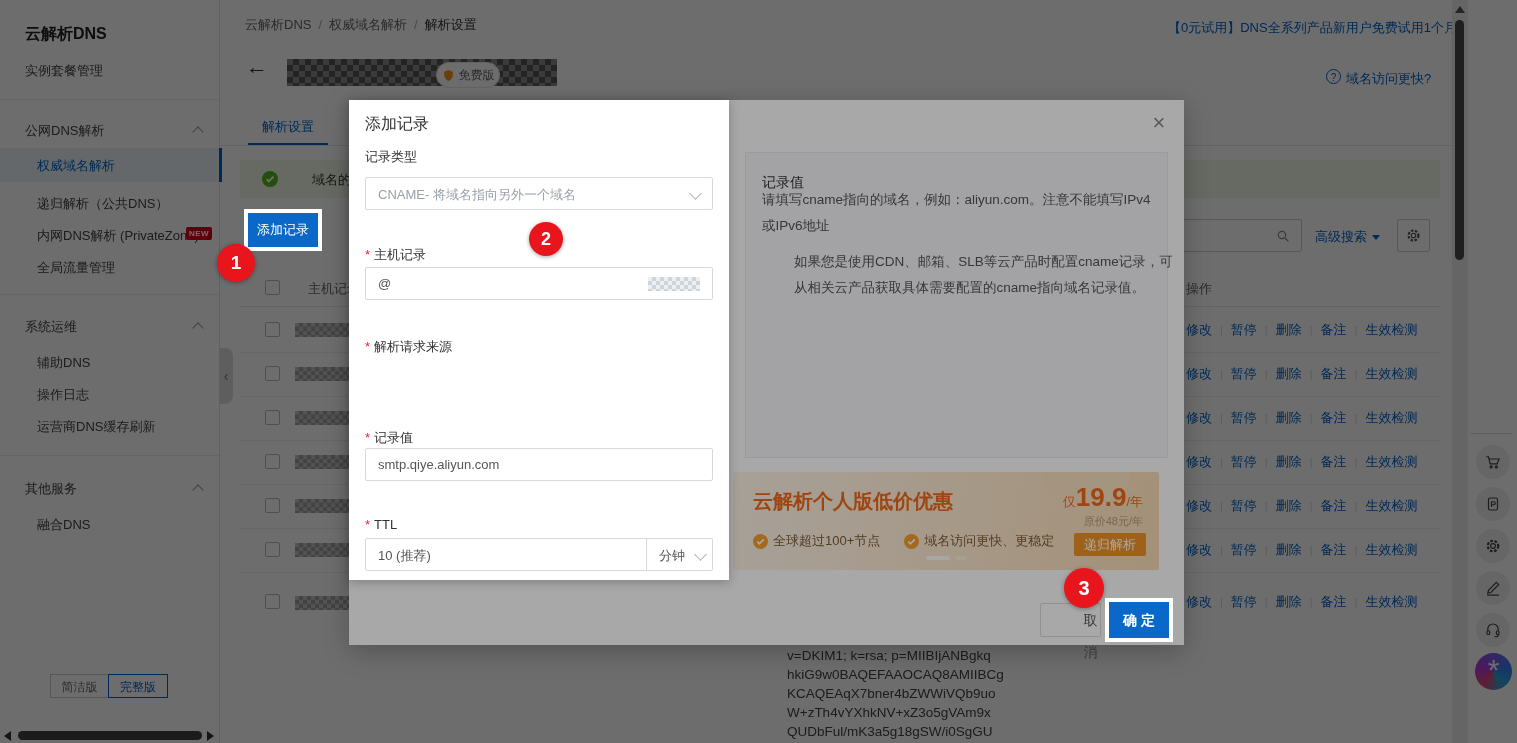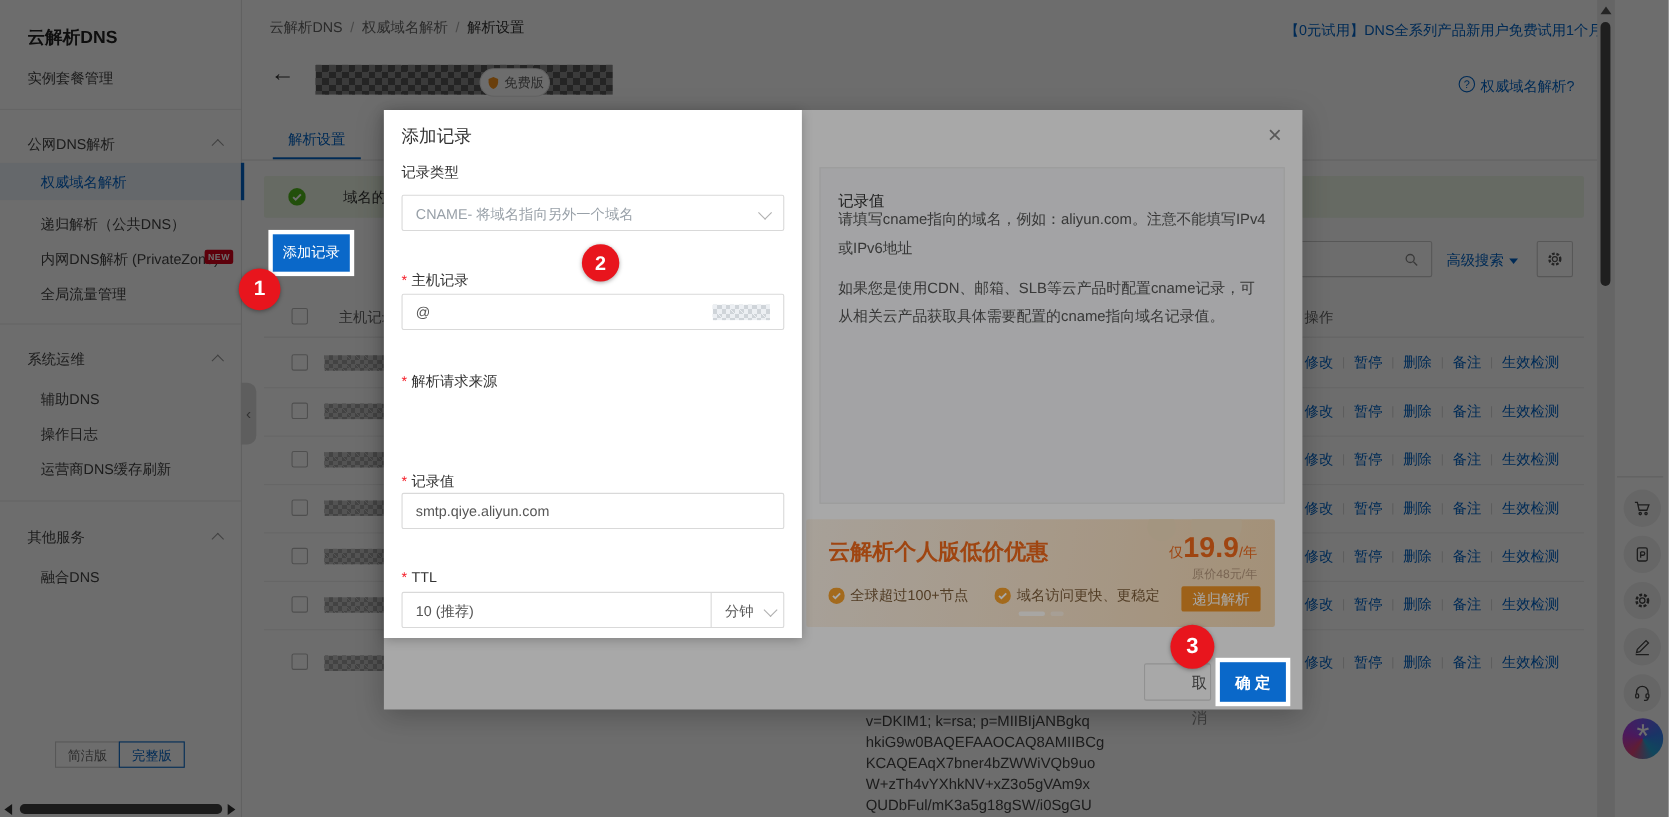--- a/index.html
+++ b/index.html
@@ -168,21 +168,21 @@
 
     <div class="back-arrow">←</div>
     <div class="abs mosaic mosaic-dark" style="left:287px;top:59px;width:270px;height:27px;"></div>
     <div class="pill">
       <svg width="13" height="13" viewBox="0 0 24 24">
           <path d="M12 2l8 3v6c0 5-3.5 9-8 11-4.5-2-8-6-8-11V5z" fill="#f7941e"></path>
         </svg>
       <span>免费版</span>
     </div>
     <div class="qmark">?</div>
-    <div class="abs link-blue" style="left:1346px;top:70px;">权威域名解析?</div>
+    <div class="abs link-blue" style="left:1346px;top:70px;">域名访问更快?</div>
 
     <div class="tab">解析设置</div>
     <div class="tabline"></div>
     <div class="notice">
       <svg class="abs" style="left:22px;top:11px;" width="16" height="16" viewBox="0 0 16 16">
           <circle cx="8" cy="8" r="8" fill="#52b81c"></circle>
           <path d="M4.5 8.2l2.3 2.3 4.7-4.8" stroke="#fff" stroke-width="1.8" fill="none"></path>
         </svg>
       <span class="txt">域名的DN</span>
     </div>
@@ -368,21 +368,21 @@
   </div>
 
   <div class="modal-mask"></div>
 
   <div class="modal">
     <div class="close">×</div>
 
     <div class="helpbox">
       <h4>记录值</h4>
       <p style="top:34px;">请填写cname指向的域名，例如：aliyun.com。注意不能填写IPv4或IPv6地址</p>
-      <p style="top:96px;">如果您是使用CDN、邮箱、SLB等云产品时配置cname记录，可从相关云产品获取具体需要配置的cname指向域名记录值。</p>
+      <p style="top:96px;margin-left:32px;">如果您是使用CDN、邮箱、SLB等云产品时配置cname记录，可从相关云产品获取具体需要配置的cname指向域名记录值。</p>
     </div>
 
     <div class="banner">
       <div class="coin" style="right:30px;top:-18px;width:46px;height:46px;"></div>
       <div class="coin" style="right:90px;top:-6px;width:26px;height:26px;"></div>
       <div class="btitle">云解析个人版低价优惠</div>
       <div class="price"><span>仅</span><span class="big">19.9</span><span>/年</span></div>
       <div class="orig">原价48元/年</div>
       <div class="feats">
         <span class="feat">

